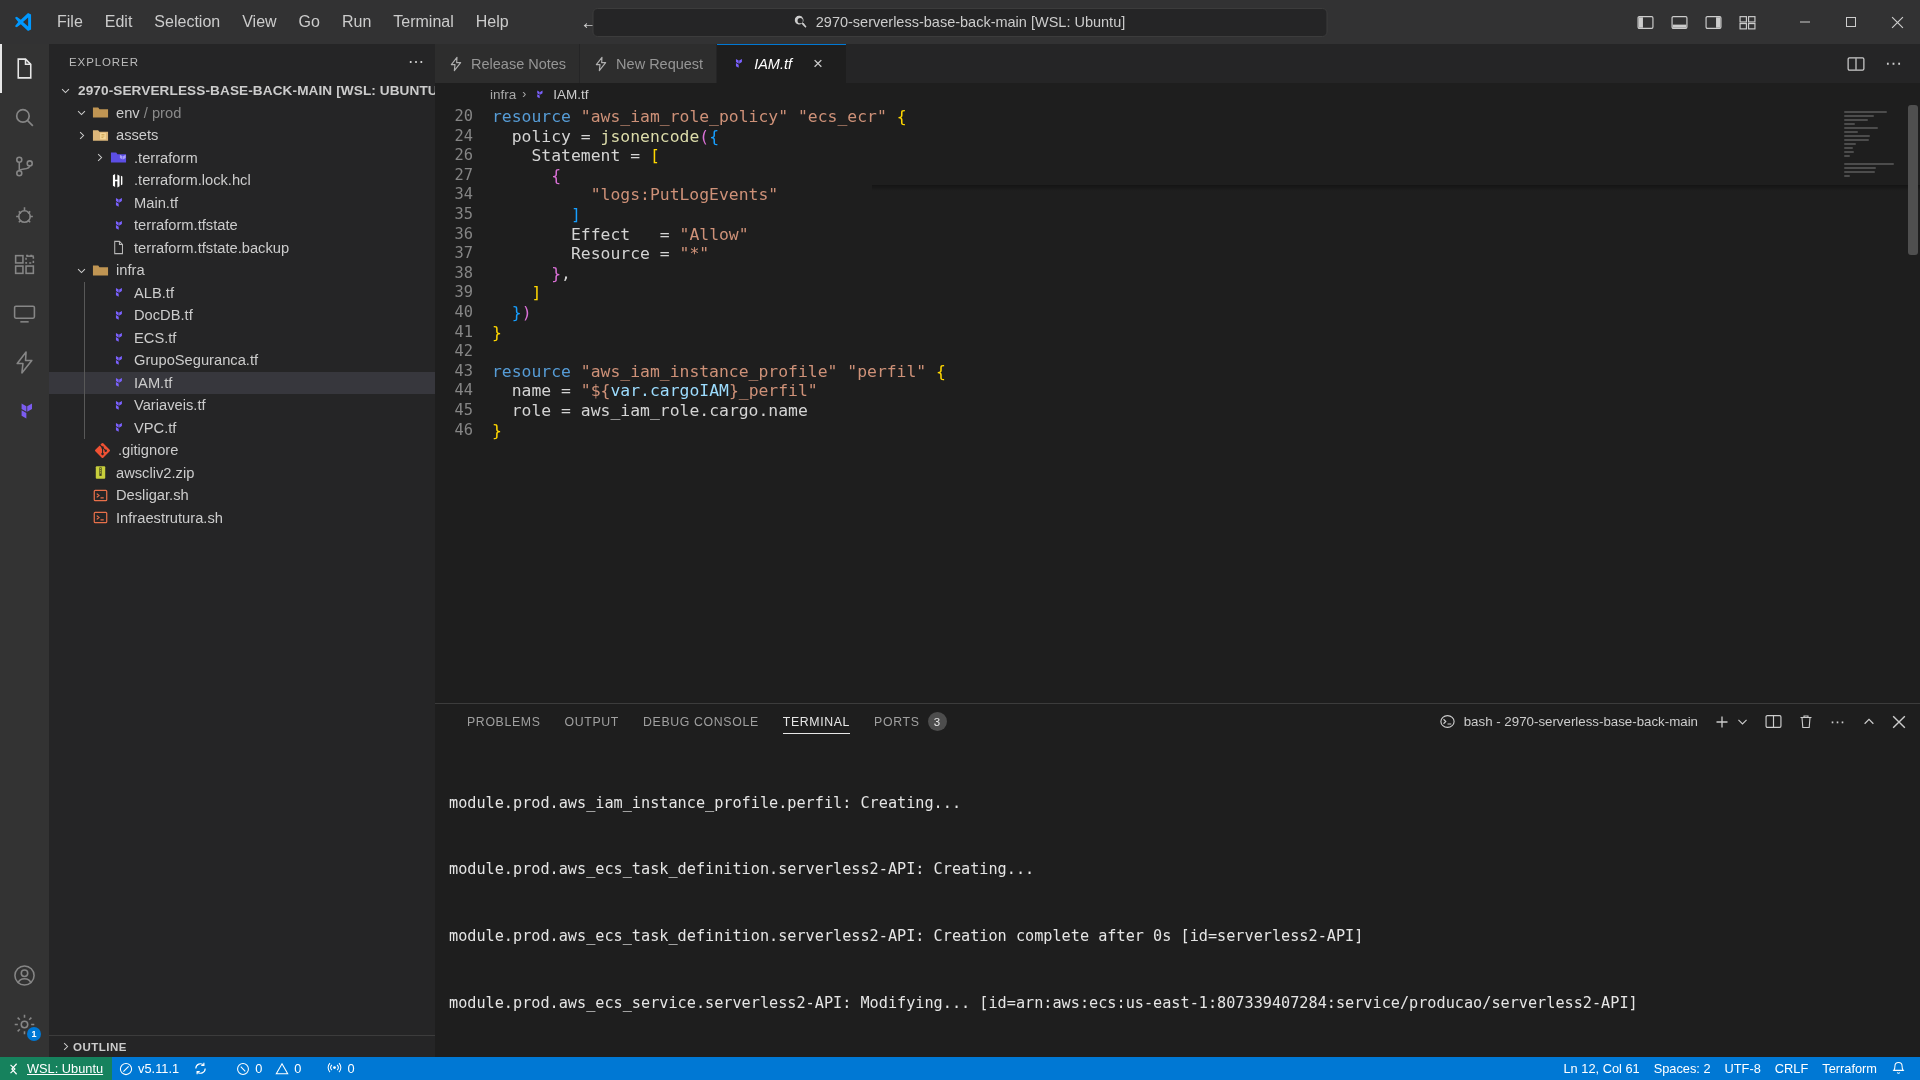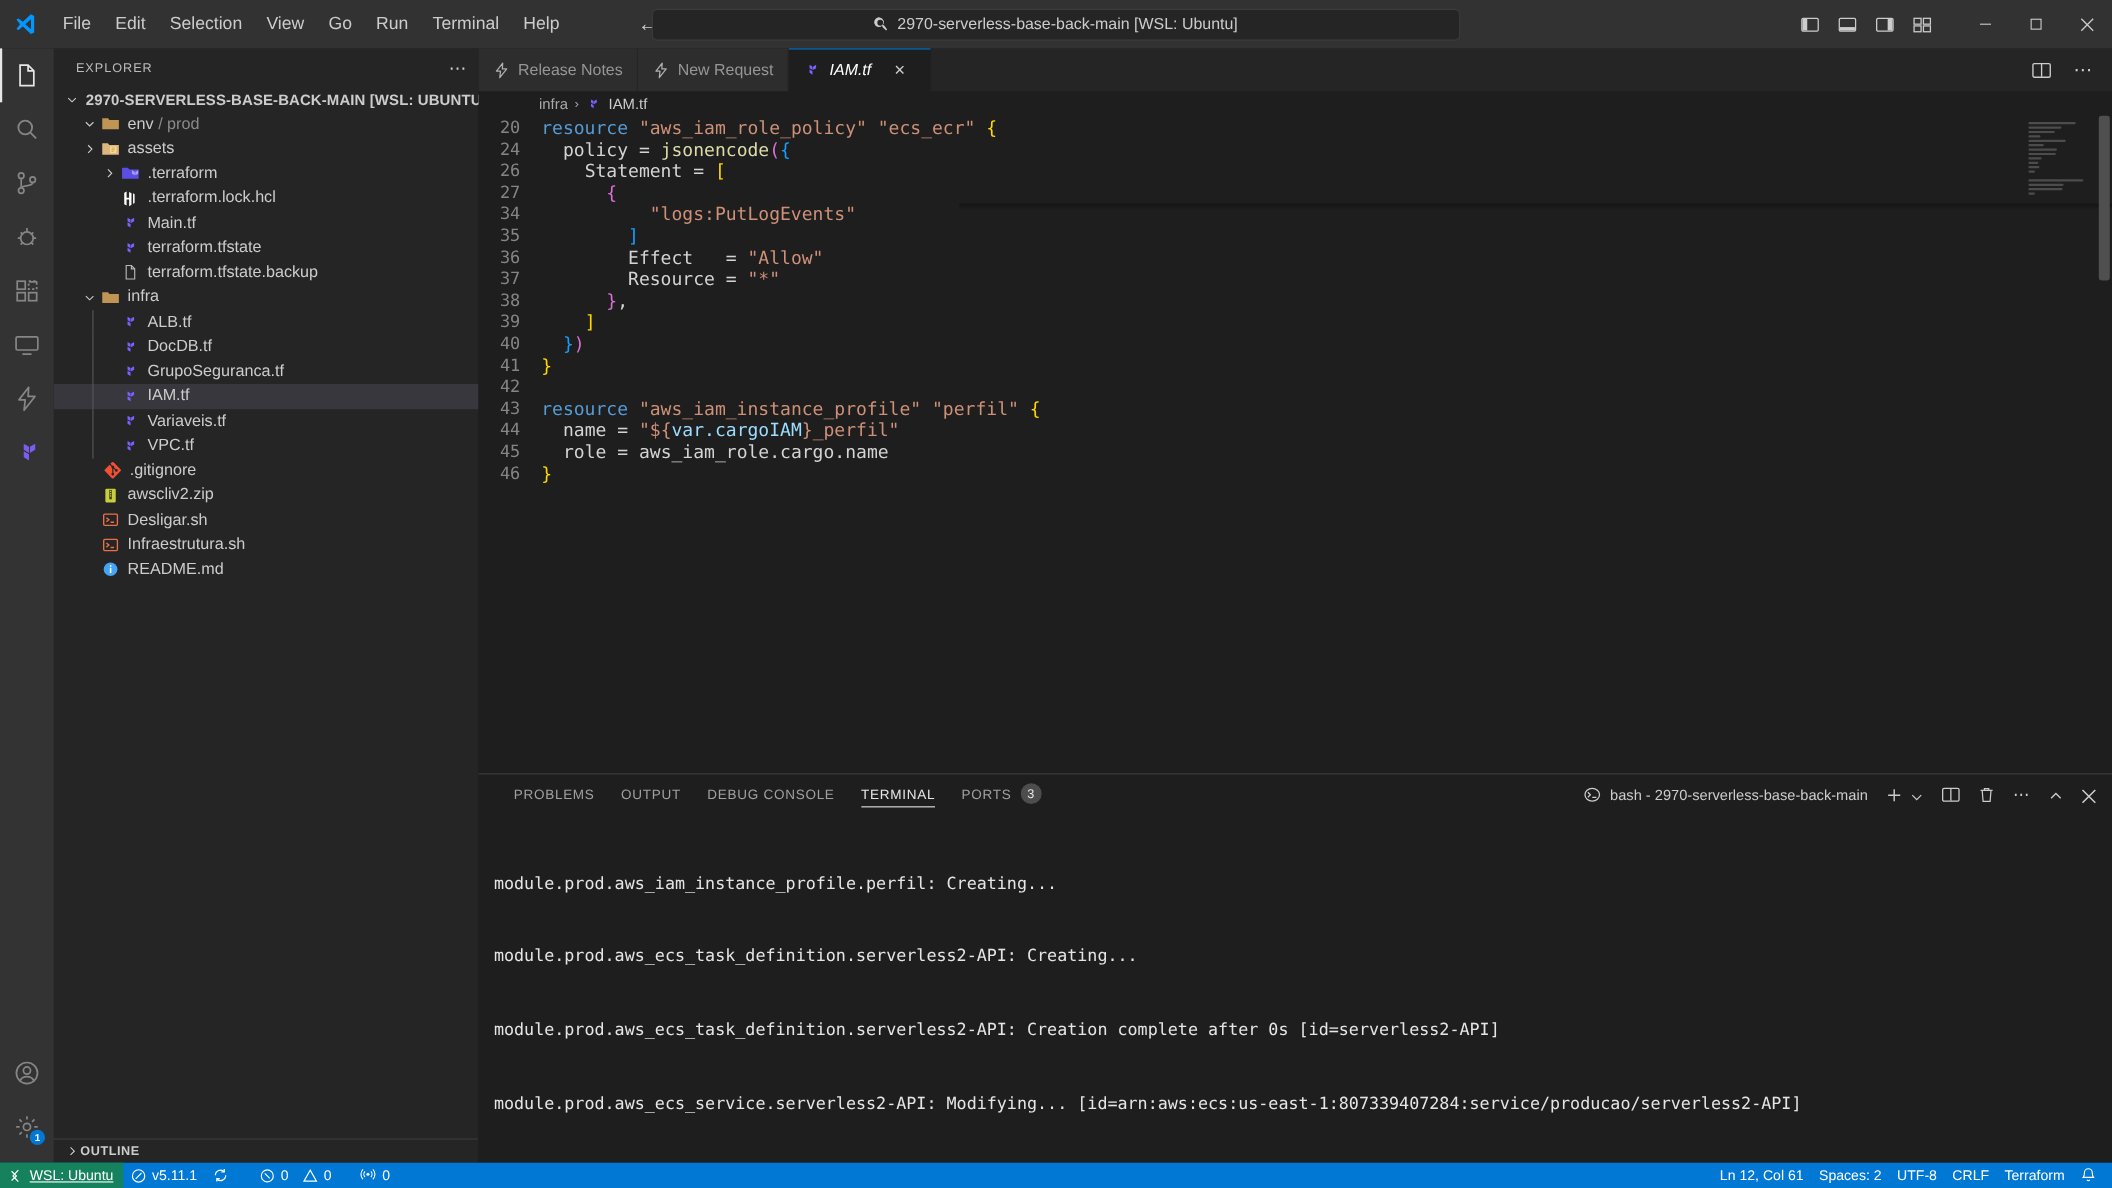--- a/index.html
+++ b/index.html
@@ -157,21 +157,21 @@
   }
   .ptab.active { color: #e7e7e7; }
   .ptab.active:after {
     content:''; position: absolute; left: 12px; right: 12px; bottom: 5px; height: 1px; background: #e7e7e7;
   }
   .pbadge {
     background: #4d4d4d; color: #e7e7e7; border-radius: 11px; min-width: 19px; height: 19px;
     font-size: 11.5px; display: inline-flex; align-items: center; justify-content: center;
     margin-left: -4px; padding: 0 5px;
   }
-  .panel-right { margin-left: auto; display: flex; align-items: flex-end; gap: 16px; padding-right: 14px;
+  .panel-right { margin-left: auto; display: flex; align-items: center; gap: 16px; padding-right: 14px;
                  color: #cccccc; font-size: 13.5px; }
   .term-name { display: flex; align-items: center; gap: 8px; font-size: 13.3px; color: #cccccc; }
   .pi { cursor: pointer; font-size: 15px; color: #cccccc; display:flex; align-items:center; }
 
   .terminal {
     flex: 1 1 auto; padding: 8px 0 0 14px; overflow: hidden;
     font-family: "DejaVu Sans Mono", monospace; font-size: 15.2px; line-height: 22.3px;
     color: #cccccc; white-space: pre;
   }
   .tline { height: 22.3px; }
@@ -467,20 +467,29 @@
         <div class="row" style="padding-left:58px">
           <span class="guide" style="left:35px"></span>
           <span class="ico">
             <svg width="17" height="17" viewBox="0 0 18 18">
                 <path fill="#7b61ff" d="M6.3 4.2v3.3l2.9 1.7V5.9zM9.7 5.9v3.3l2.9-1.7V4.2zM6.3 8.6v3.3l2.9 1.7v-3.3z"></path>
               </svg>
           </span>
           <span class="lbl">DocDB.tf</span>
         </div>
 
+        <div class="row" style="padding-left:58px">
+          <span class="guide" style="left:35px"></span>
+          <span class="ico">
+            <svg width="17" height="17" viewBox="0 0 18 18">
+                <path fill="#7b61ff" d="M6.3 4.2v3.3l2.9 1.7V5.9zM9.7 5.9v3.3l2.9-1.7V4.2zM6.3 8.6v3.3l2.9 1.7v-3.3z"></path>
+              </svg>
+          </span>
+          <span class="lbl">ECS.tf</span>
+        </div>
 
         <div class="row" style="padding-left:58px">
           <span class="guide" style="left:35px"></span>
           <span class="ico">
             <svg width="17" height="17" viewBox="0 0 18 18">
                 <path fill="#7b61ff" d="M6.3 4.2v3.3l2.9 1.7V5.9zM9.7 5.9v3.3l2.9-1.7V4.2zM6.3 8.6v3.3l2.9 1.7v-3.3z"></path>
               </svg>
           </span>
           <span class="lbl">GrupoSeguranca.tf</span>
         </div>
@@ -550,30 +559,20 @@
         <div class="row" style="padding-left:40px">
           <span class="ico">
             <svg width="17" height="17" viewBox="0 0 18 18">
                 <rect x="2.4" y="3.6" width="13.2" height="10.8" rx="1" fill="none" stroke="#e8704a" stroke-width="1.3"></rect>
                 <path d="M5 7l2.4 2-2.4 2M9 11.4h3.4" stroke="#e8704a" stroke-width="1.3" fill="none"></path>
               </svg>
           </span>
           <span class="lbl">Infraestrutura.sh</span>
         </div>
 
-        <div class="row" style="padding-left:40px">
-          <span class="ico">
-            <svg width="17" height="17" viewBox="0 0 18 18">
-                <circle cx="9" cy="9" r="6.6" fill="#42a5f5"></circle>
-                <rect x="8.3" y="7.6" width="1.5" height="5" fill="#fff"></rect>
-                <rect x="8.3" y="5" width="1.5" height="1.6" fill="#fff"></rect>
-              </svg>
-          </span>
-          <span class="lbl">README.md</span>
-        </div>
 
       </div>
 
       <div class="sb-section">
         <span class="chev">
           <svg width="11" height="11" viewBox="0 0 16 16">
               <path d="M6 3l5 5-5 5" fill="none" stroke="#cccccc" stroke-width="1.5"></path>
             </svg>
         </span>
         <span>OUTLINE</span>

